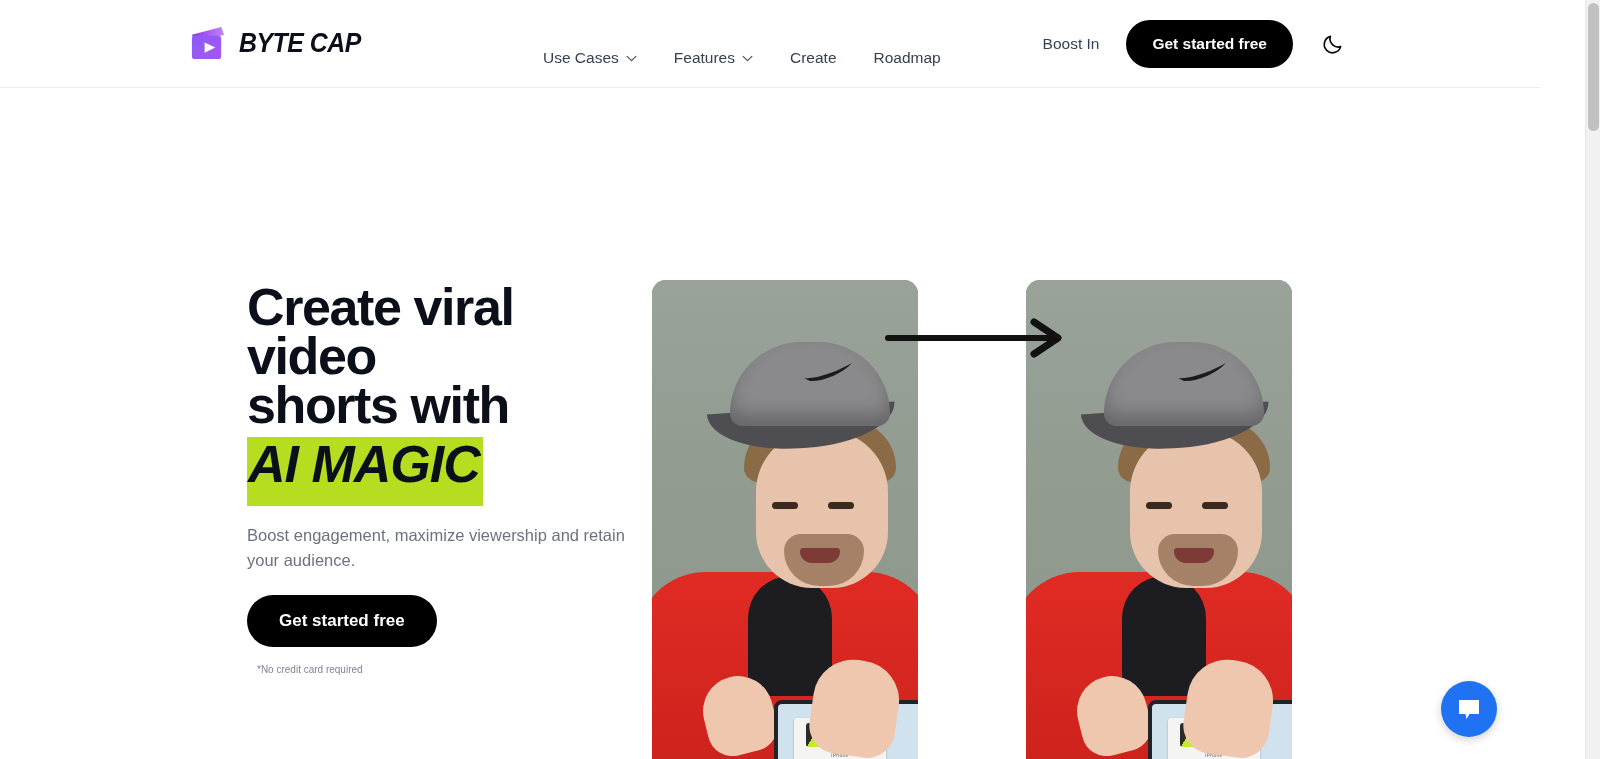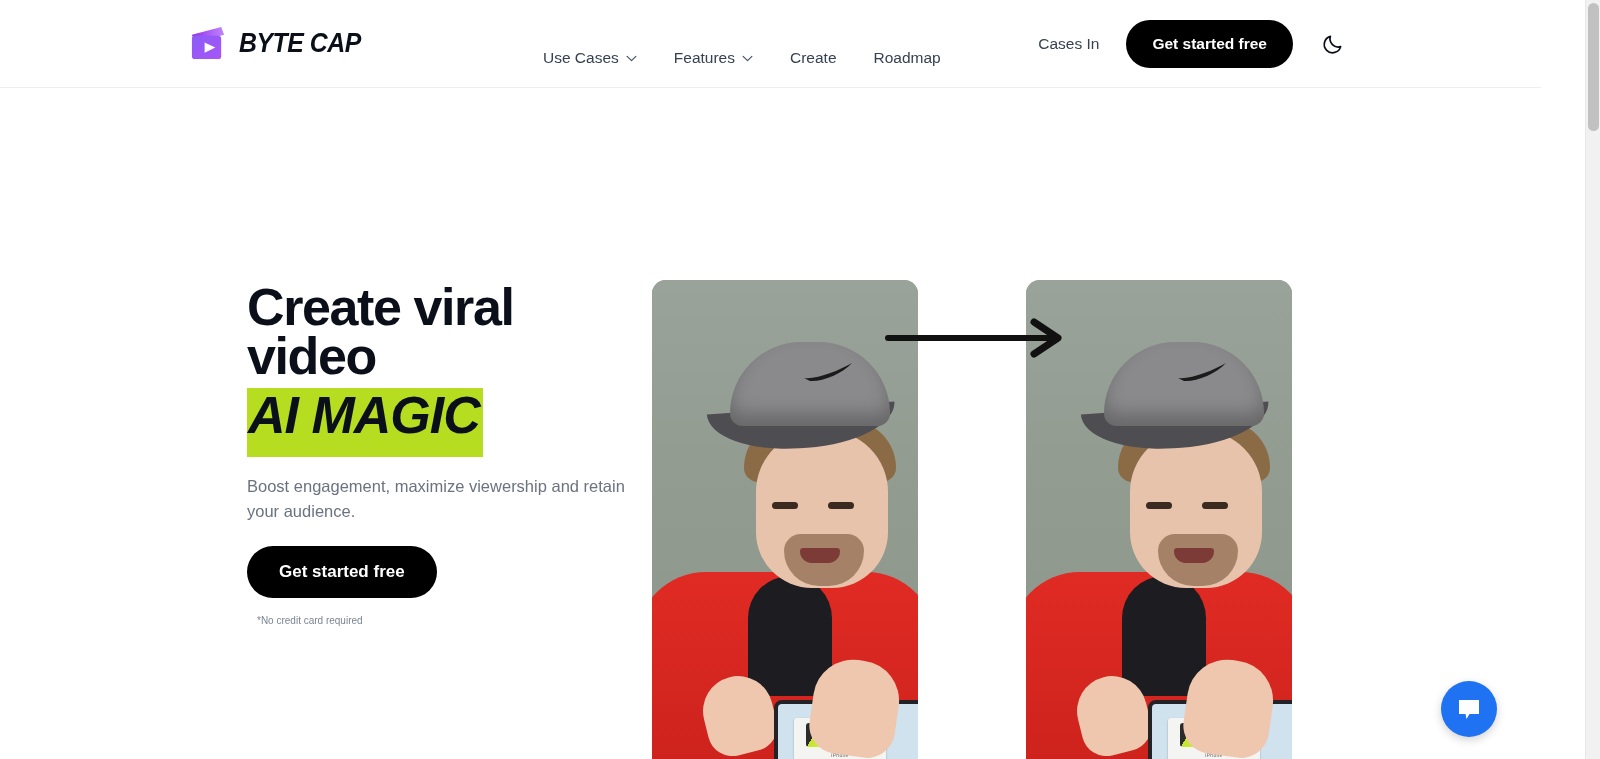--- a/index.html
+++ b/index.html
@@ -353,36 +353,37 @@
           <span>Create</span>
         </div>
 
         <div class="nav-item">
           <span>Roadmap</span>
         </div>
 
       </nav>
 
       <div class="header-right">
-        <span class="sign-in">Cases In</span>
+        <span class="sign-in">Boost In</span>
         <button class="btn-black">Get started free</button>
         <button class="theme-toggle">
           <svg width="23" height="23" viewBox="0 0 24 24">
             <path d="M20.5 14.2A8.6 8.6 0 0 1 9.8 3.5 8.7 8.7 0 1 0 20.5 14.2Z" fill="none" stroke="#0b0f19" stroke-width="1.8" stroke-linejoin="round"></path>
           </svg>
         </button>
       </div>
 
     </header>
 
     <section class="hero">
 
       <div class="hero-copy">
         <h1 class="hero-title">
           <span>Create viral video</span><br>
+          <span>shorts with</span>
           <span class="hl-wrap">
             <span class="hl">AI MAGIC</span>
           </span>
         </h1>
 
         <p class="hero-sub">Boost engagement, maximize viewership and retain your audience.</p>
 
         <button class="btn-black cta-primary">Get started free</button>
 
         <div class="cta-note">*No credit card required</div>

